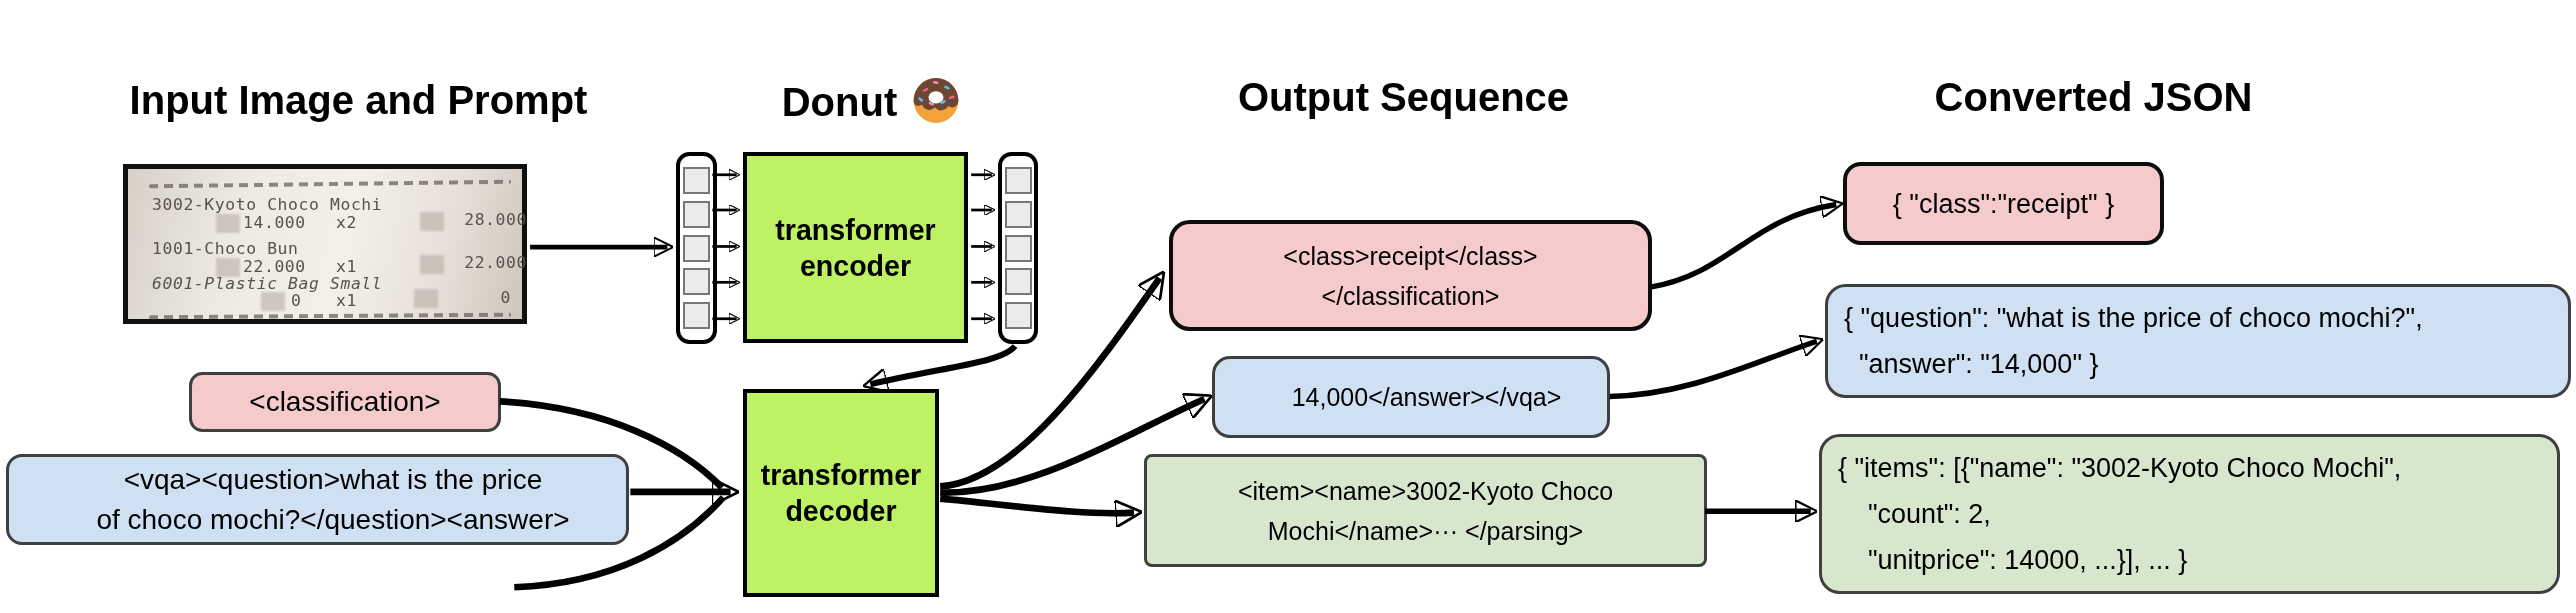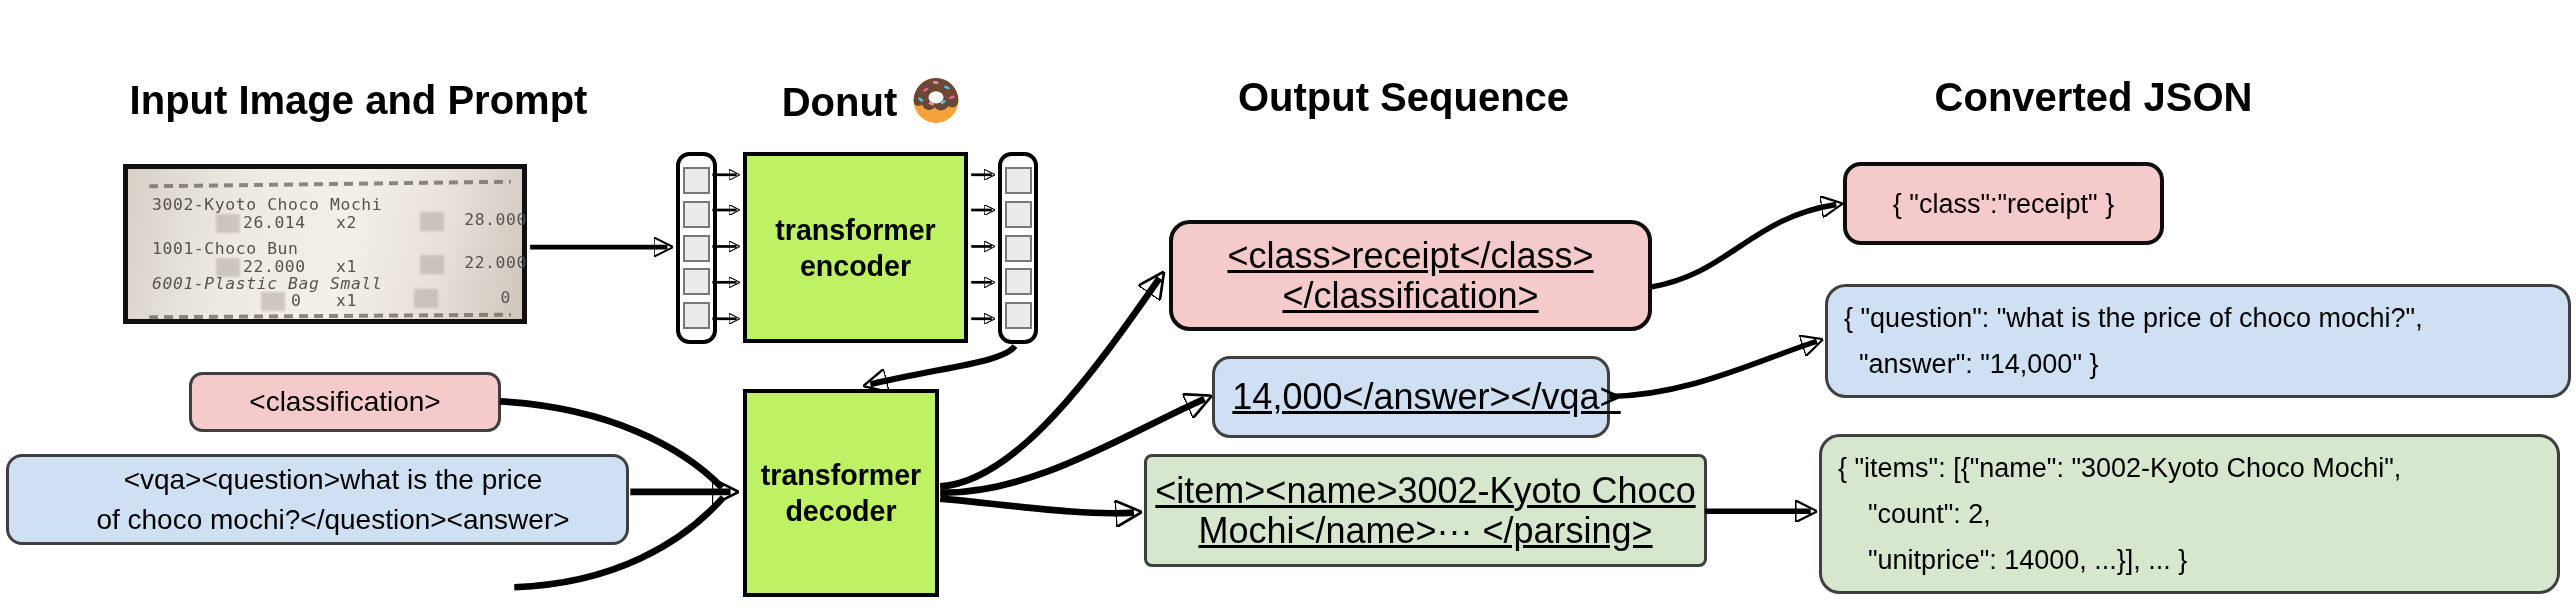--- a/index.html
+++ b/index.html
@@ -10,21 +10,21 @@
 
   
   .rbox{position:absolute;box-sizing:border-box;display:flex;flex-direction:column;justify-content:center;align-items:center;text-align:center;color:#000;}
   .rbox .ln{white-space:pre;}
   .pink{background:#f5caca;border:3.6px solid #3f3f3f;}
   .pinkK{background:#f5caca;border:4.3px solid #0d0d0d;}
   .blue{background:#cfe0f3;border:3.6px solid #3f3f3f;padding-left:31px;}
   .green{background:#d7e7ce;border:3.6px solid #3f3f3f;}
 
   .promptfont{font-size:28px;line-height:40px;}
-  .outfont{font-size:36px;line-height:40px;text-decoration:underline;}
+  .outfont{font-size:25px;line-height:40px;}
   .jsonfont{font-size:27px;line-height:46px;}
   .leftalign{align-items:flex-start;text-align:left;}
 
   
   .hardbox{position:absolute;box-sizing:border-box;background:#bef264;border:4.9px solid #000;display:flex;flex-direction:column;justify-content:center;align-items:center;font-weight:bold;font-size:28.6px;line-height:36px;color:#000;}
 
   
   .strip{position:absolute;box-sizing:border-box;background:#fff;border:4.9px solid #000;border-radius:13.4px;display:flex;flex-direction:column;justify-content:space-evenly;align-items:center;padding:3.6px 0;}
   .tok{width:27px;height:27px;background:#ebebeb;border:2.4px solid #777;box-sizing:border-box;}
 
@@ -64,21 +64,21 @@
     </svg></span>
   </div>
   <div class="title" style="left:1881px;top:43px;width:425px;">Converted JSON</div>
 
   <div class="receipt">
     <div class="rc-dash" style="left:21px;right:11px;top:13.4px;transform:rotate(-0.7deg);"></div>
 
     <div class="rc-text" style="left:24px;top:25.5px;">3002-Kyoto Choco Mochi</div>
     <div>
       <span class="rc-patch" style="left:88px;top:45px;"></span>
-      <span class="rc-text" style="left:115px;top:44px;">26.014</span>
+      <span class="rc-text" style="left:115px;top:44px;">14.000</span>
       <span class="rc-text" style="left:208px;top:44px;">x2</span>
       <span class="rc-patch" style="left:292px;top:43px;"></span>
       <span class="rc-text" style="left:320px;top:41px;width:79px;text-align:right;">28.000</span>
     </div>
 
     <div class="rc-text" style="left:24px;top:70px;">1001-Choco Bun</div>
     <div>
       <span class="rc-patch" style="left:88px;top:89px;"></span>
       <span class="rc-text" style="left:115px;top:88px;">22.000</span>
       <span class="rc-text" style="left:208px;top:88px;">x1</span>

